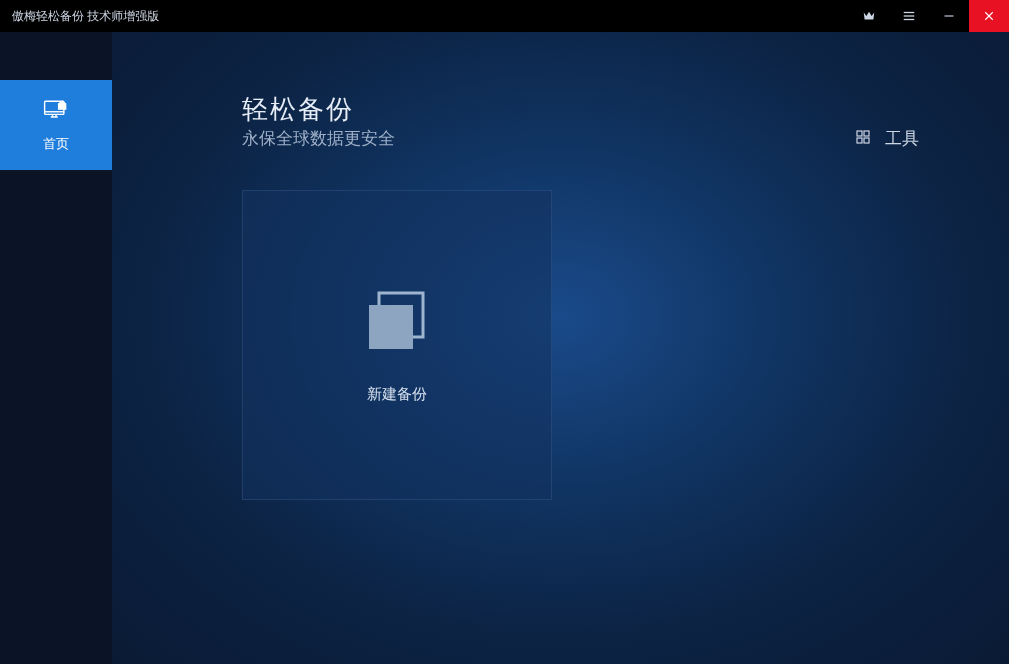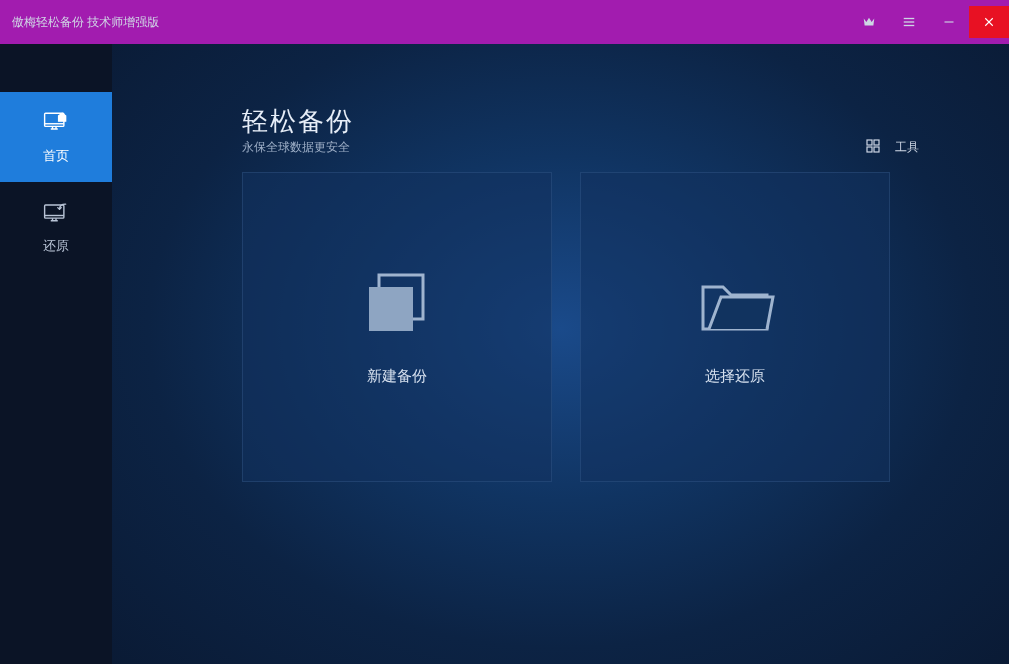--- a/index.html
+++ b/index.html
@@ -1,21 +1,21 @@
 <!DOCTYPE html>
 <html><head>
 <meta charset="utf-8">
 <style>
   * { margin: 0; padding: 0; box-sizing: border-box; }
   html, body { width: 1009px; height: 664px; overflow: hidden; font-family: "Microsoft YaHei", "PingFang SC", sans-serif; }
   body { background: #0a1628; color: #cdd6e4; }
 
   .titlebar {
-    height: 44px;
-    background: #a21caf;
+    height: 32px;
+    background: #000000;
     display: flex;
     align-items: center;
     padding-left: 12px;
     color: #d0d8e6;
     font-size: 12px;
     user-select: none;
   }
   .titlebar .title { flex: 1; }
   .titlebar .win-btn {
     width: 40px; height: 32px;
@@ -64,22 +64,22 @@
   .main-title {
     font-size: 26px;
     font-weight: 300;
     color: #e6edf7;
     letter-spacing: 2px;
   }
   .sub-row {
     display: flex;
     justify-content: space-between;
     align-items: flex-start;
-    margin-bottom: 16px;
-    font-size: 12px;
+    margin-bottom: 40px;
+    font-size: 17px;
     color: #9fb0c8;
   }
   .tools-link {
     display: flex; align-items: center; gap: 15px; cursor: pointer;
     color: #cdd6e4;
   }
   .tools-link svg { width: 14px; height: 14px; }
 
   .cards {
     display: flex;
@@ -143,31 +143,20 @@
           <rect x="3" y="3" width="22" height="15" rx="1"></rect>
           <line x1="3" y1="15" x2="25" y2="15"></line>
           <path d="M10 21 h8 M12 18 v3 M16 18 v3"></path>
           <path d="M19 6 l4 -3 l4 3 v6 h-8 z" fill="#fff" stroke="#fff"></path>
         </svg>
       </span>
       <span>首页</span>
     </div>
 
 
-    <div class="sidebar-item">
-      <span>
-        <svg viewBox="0 0 32 26" fill="none" stroke="#b9c4d6" stroke-width="1.6">
-          <rect x="3" y="5" width="22" height="15" rx="1"></rect>
-          <line x1="3" y1="17" x2="25" y2="17"></line>
-          <path d="M10 23 h8 M12 20 v3 M16 20 v3"></path>
-          <path d="M27 4 q-7 0 -7 6 M20 10 l-2 -2 M20 10 l2 -2" stroke-linecap="round"></path>
-        </svg>
-      </span>
-      <span>还原</span>
-    </div>
 
 
   </div>
 
   <div class="main">
     <div class="main-title">轻松备份</div>
     <div class="sub-row">
       <div>永保全球数据更安全</div>
       <div class="tools-link">
         <span>
@@ -186,24 +175,15 @@
       <div class="card">
         <div class="card-icon">
           <svg viewBox="0 0 80 70" fill="none">
             <rect x="22" y="6" width="44" height="44" fill="none" stroke="#9fb4cf" stroke-width="3"></rect>
             <rect x="12" y="18" width="44" height="44" fill="#8ea5c2"></rect>
           </svg>
         </div>
         <div>新建备份</div>
       </div>
 
-      <div class="card">
-        <div class="card-icon">
-          <svg viewBox="0 0 80 70" fill="none" stroke="#9fb4cf" stroke-width="3">
-            <path d="M8 18 h20 l8 8 h36 v34 h-64 z"></path>
-            <path d="M14 60 L26 28 h52 L72 60" fill="#11335f"></path>
-          </svg>
-        </div>
-        <div>选择还原</div>
-      </div>
     </div>
   </div>
 </div>
 
 </body></html>

